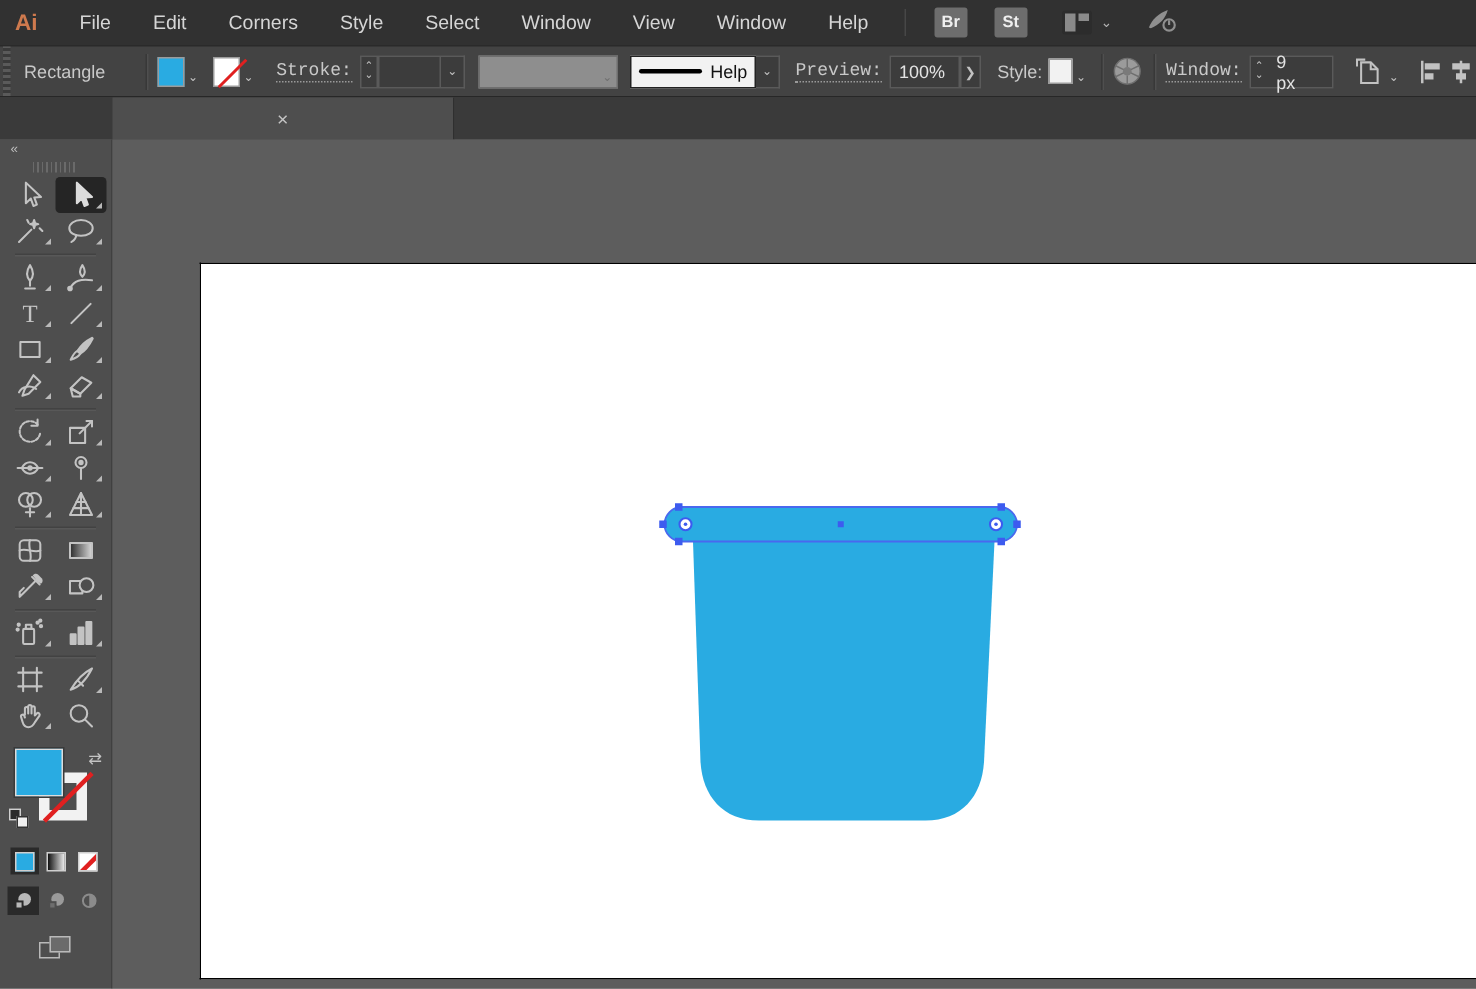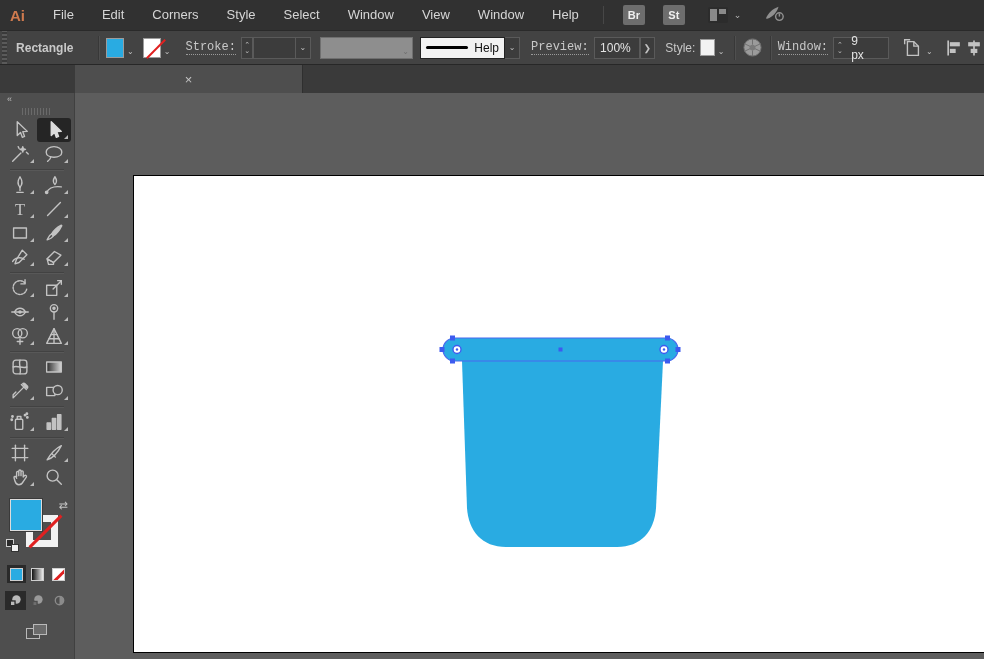--- a/index.html
+++ b/index.html
@@ -28,21 +28,21 @@
   
   .controlbar { position:absolute; left:0; top:30px; width:984px; height:35px;
                 background:#434343; border-top:1px solid #2a2a2a;
                 border-bottom:1px solid #272727; display:flex; align-items:center;
                 overflow:hidden; }
   .grip { width:9px; height:35px;
           background:repeating-linear-gradient(to bottom,#5a5a5a 0 2px,#3a3a3a 2px 4px);
           background-size:5px 100%; background-repeat:no-repeat; background-position:2px 0; }
   .cb-label { color:#c9c9c9; font-size:12px; }
   .cb-label.dotted { border-bottom:1px dotted #9a9a9a;font-family:Liberation Mono, monospace; }
-  .ctx-label { margin:0 18px 0 8px; width:62px;font-weight:bold; }
+  .ctx-label { margin:0 18px 0 8px; width:62px; }
   .cb-sep { width:1px; height:24px; background:#383838; box-shadow:1px 0 0 #4f4f4f; margin:0 7px; }
   .swatch { width:20px; height:20px; border:1px solid #9c9c9c; position:relative; }
   .none-swatch { background:#fff; }
   .none-swatch::after { content:""; position:absolute; left:-1px; top:9px; width:26px;
      height:2px; background:#e02020; transform:rotate(-45deg); }
   .dd-chev { width:13px; height:20px; display:flex; align-items:flex-end;
              justify-content:center; color:#c2c2c2; font-size:8px; padding-bottom:2px; }
   .stepper { width:13px; height:22px; border:1px solid #5a5a5a; background:#3c3c3c;
              display:flex; flex-direction:column; align-items:center; justify-content:center;
              color:#c2c2c2; font-size:7px; line-height:6px; }

